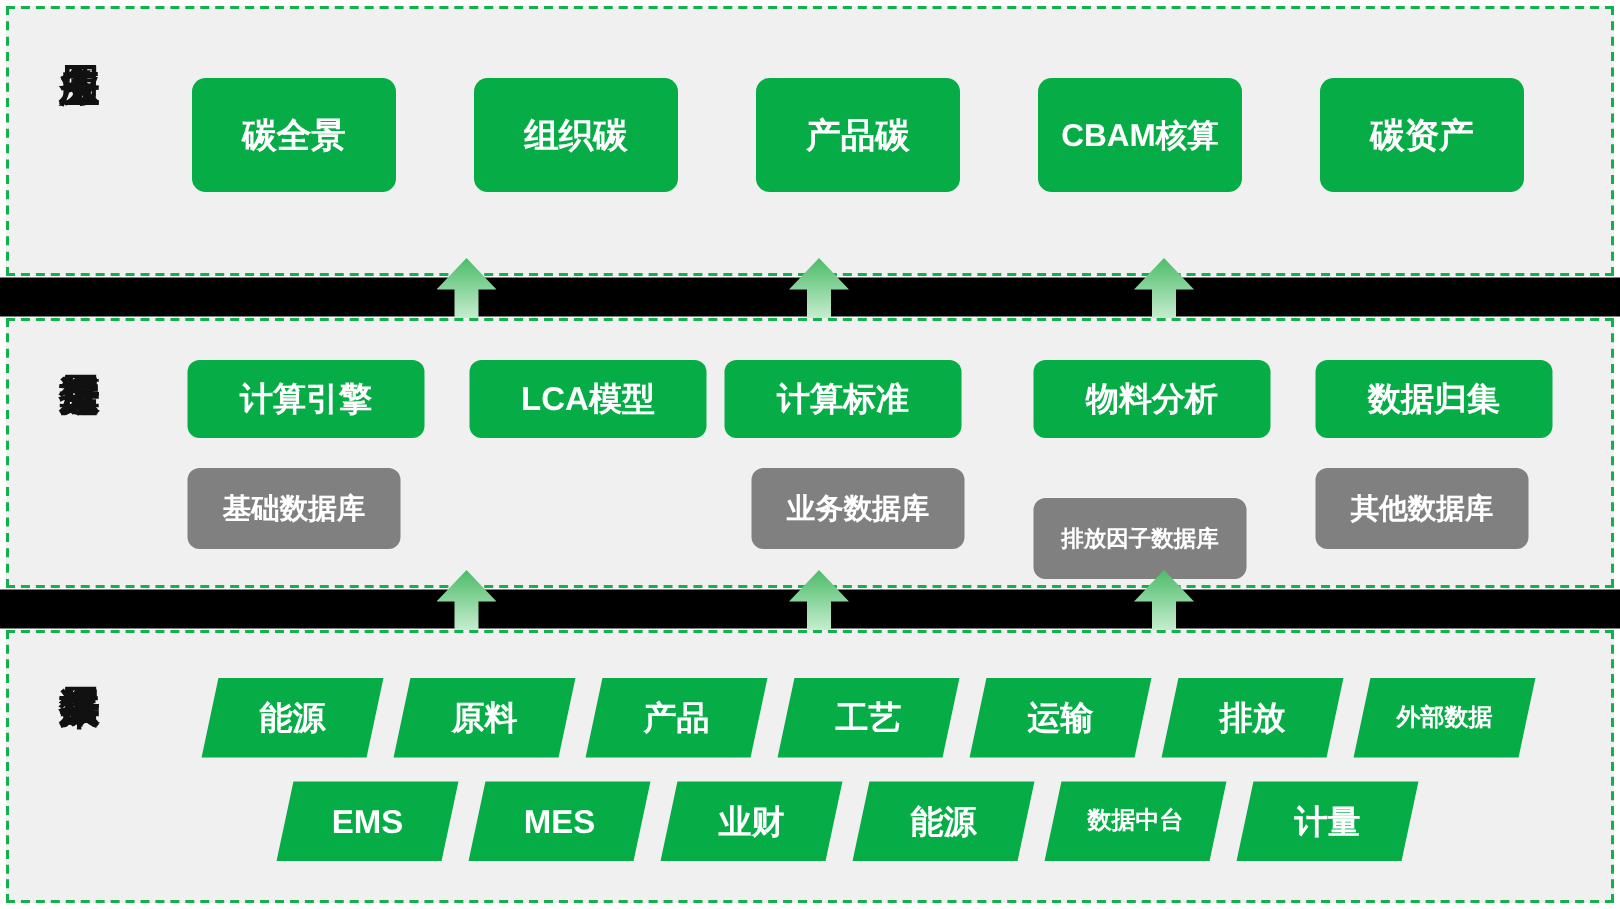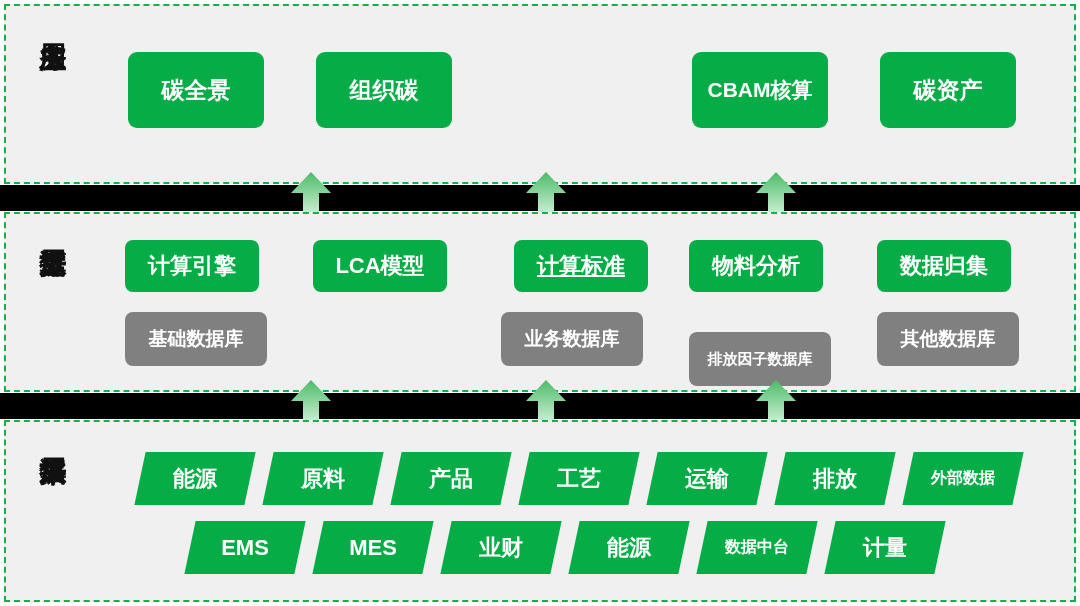--- a/index.html
+++ b/index.html
@@ -61,21 +61,21 @@
     white-space:nowrap;
   }
   .card.green{background:#06ac46;}
   .card.gray{background:#808080;}
 
   
   .biz-card{top:52px;height:76px;width:136px;font-size:23px;}
   .biz-card.small{font-size:21px;}
 
   
-  .cmp-card{top:240px;height:52px;width:134px;font-size:22px;border-radius:8px;}
+  .cmp-card{top:240px;height:52px;width:158px;font-size:22px;border-radius:8px;}
   .db-card{top:312px;height:54px;width:142px;font-size:19px;border-radius:8px;font-family:Liberation Serif, serif;}
   .db-card.tight{font-size:15px;}
 
   
   .para{
     position:absolute;
     height:53px;
     transform:skewX(-12deg);
     background:#06ac46;
   }
@@ -100,20 +100,21 @@
 </head>
 <body>
 
 <div class="canvas">
 
   <div class="layer" id="layer-business"></div>
   <div class="layer-title" id="title-business">业务应用层</div>
 
   <div class="card green biz-card" style="left:128px;">碳全景</div>
   <div class="card green biz-card" style="left:316px;">组织碳</div>
+  <div class="card green biz-card" style="left:504px;">产品碳</div>
   <div class="card green biz-card small" style="left:692px;">CBAM核算</div>
   <div class="card green biz-card" style="left:880px;">碳资产</div>
 
   <div class="sep-bar" id="sep-1"></div>
 
   <div class="arrow" style="left:291px;top:172px;">
     <svg viewBox="0 0 40 52" xmlns="http://www.w3.org/2000/svg">
       <defs>
           <linearGradient id="ag1" x1="0" y1="0" x2="0" y2="1">
         <stop offset="0%" stop-color="#4cbc68"></stop>
@@ -144,21 +145,21 @@
         </defs>
       <polygon points="20,0 40,21 28,21 28,52 12,52 12,21 0,21" fill="url(#ag3)"></polygon>
     </svg>
   </div>
 
   <div class="layer" id="layer-compute"></div>
   <div class="layer-title" id="title-compute">数据运算层</div>
 
   <div class="card green cmp-card" style="left:125px;">计算引擎</div>
   <div class="card green cmp-card" style="left:313px;">LCA模型</div>
-  <div class="card green cmp-card" style="left:514px;text-decoration:underline;">计算标准</div>
+  <div class="card green cmp-card" style="left:483px;">计算标准</div>
   <div class="card green cmp-card" style="left:689px;">物料分析</div>
   <div class="card green cmp-card" style="left:877px;">数据归集</div>
 
   <div class="card gray db-card" style="left:125px;">基础数据库</div>
   <div class="card gray db-card" style="left:501px;">业务数据库</div>
   <div class="card gray db-card tight" style="left:689px;margin-top:20px;">排放因子数据库</div>
   <div class="card gray db-card" style="left:877px;">其他数据库</div>
 
   <div class="sep-bar" id="sep-2"></div>
 

